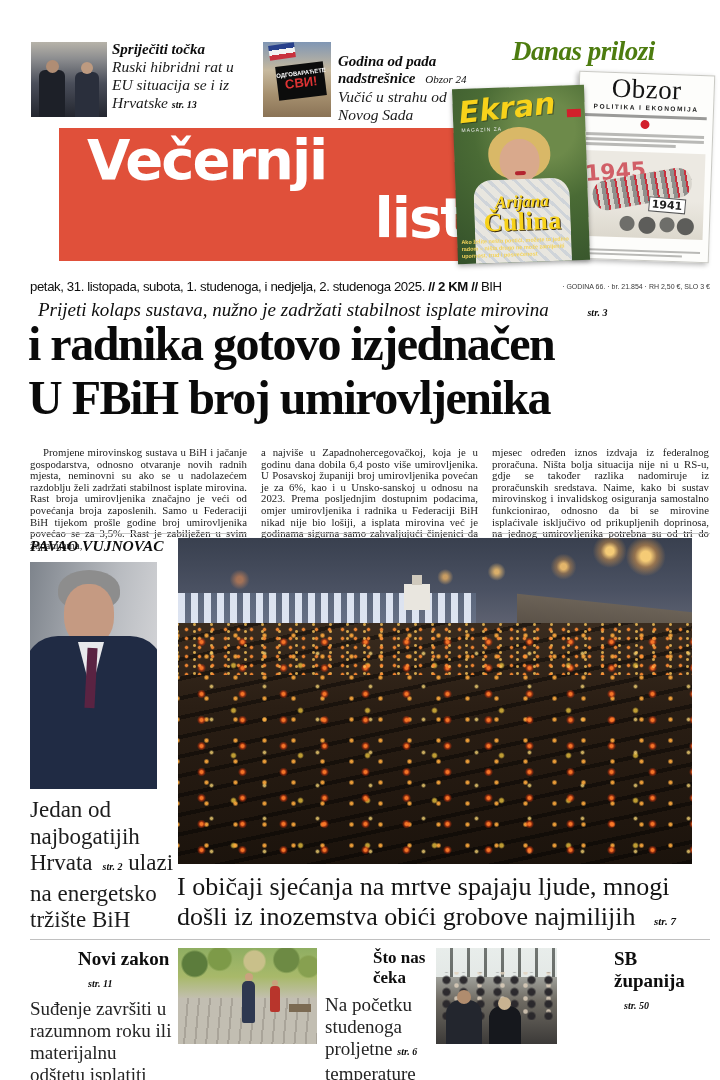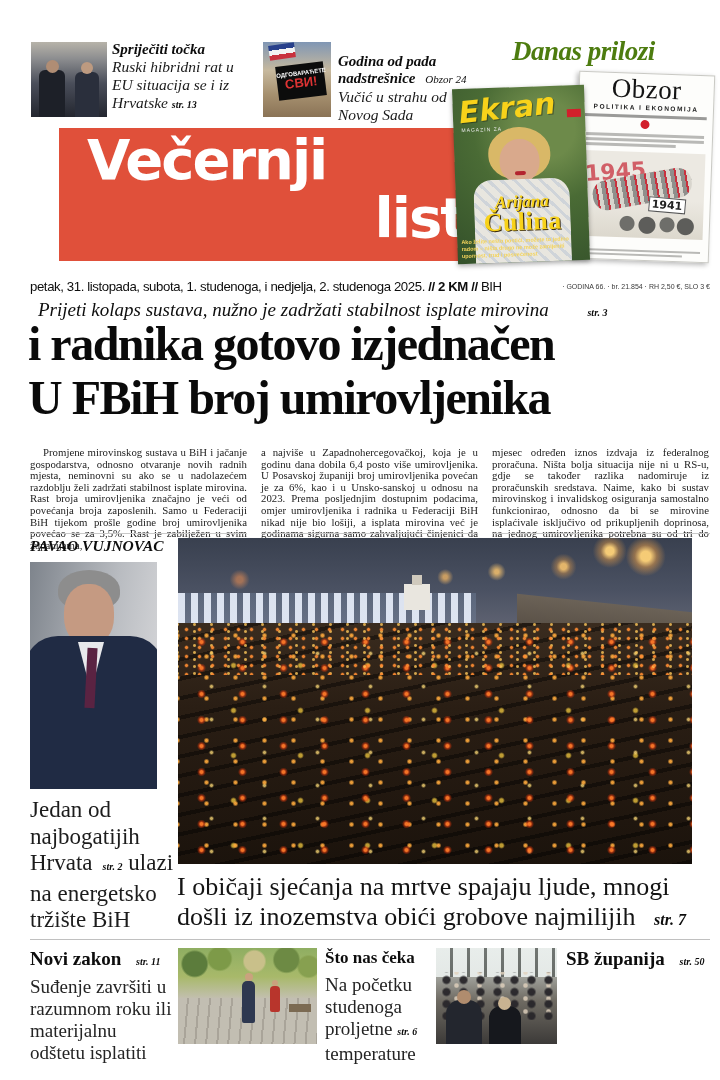--- a/index.html
+++ b/index.html
@@ -144,25 +144,25 @@
      background-size:41px 26px,29px 21px,53px 33px,67px 45px,auto,auto;
      background-position:3px 6px,14px 2px,7px 14px,22px 20px,0 0,0 0;}
   .cem-dense{position:absolute;left:0;top:26%;width:100%;height:16%;
      background:
       radial-gradient(circle,rgba(255,140,50,.9) 0 1px,transparent 2.4px),
       radial-gradient(circle,rgba(255,200,90,.8) 0 .9px,transparent 2px);
      background-size:13px 9px,17px 7px;background-position:2px 2px,8px 5px;}
 
   
   #photo-caption{left:177px;top:872px;width:536px;font-size:26px;line-height:30px;color:#141414;}
-  #photo-caption .pg{font-size:16px;margin-left:12px;}
+  #photo-caption .pg{font-size:11px;margin-left:12px;}
 
   
   #bottom-rule{left:30px;top:939px;width:680px;height:1px;background:#c0c0c0;}
-  .b-kicker{font-weight:bold;font-size:19px;color:#0d0d0d;}
+  .b-kicker{font-weight:bold;font-size:19px;color:#0d0d0d;margin-left:48px;}
   .b-kicker .pg{margin-left:10px;}
   .b-title{font-size:19px;line-height:22px;color:#242424;margin-top:6px;}
   #bottom-item1{left:30px;top:948px;width:142px;}
   #bottom-item2{left:325px;top:948px;width:106px;}
   #bottom-item2 .b-kicker{font-size:17px;}
   #bottom-item3{left:566px;top:948px;width:146px;}
 
   #park-photo{left:178px;top:948px;width:139px;height:96px;
      background:linear-gradient(180deg,#8fae62 0%,#a8b96a 30%,#c2bfae 52%,#b5b0a4 70%,#a8a296 100%);}
   .park-trees{position:absolute;left:0;top:0;width:100%;height:55%;

